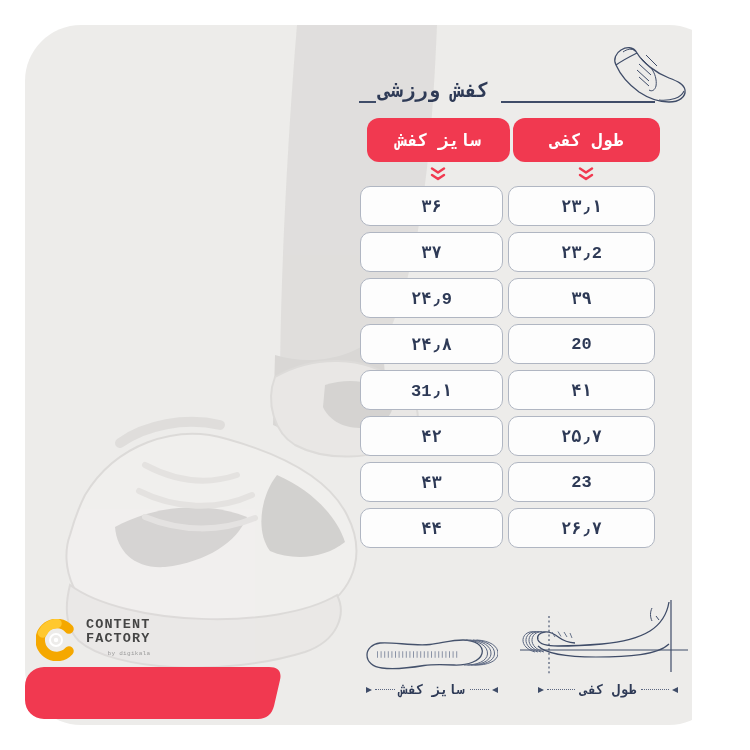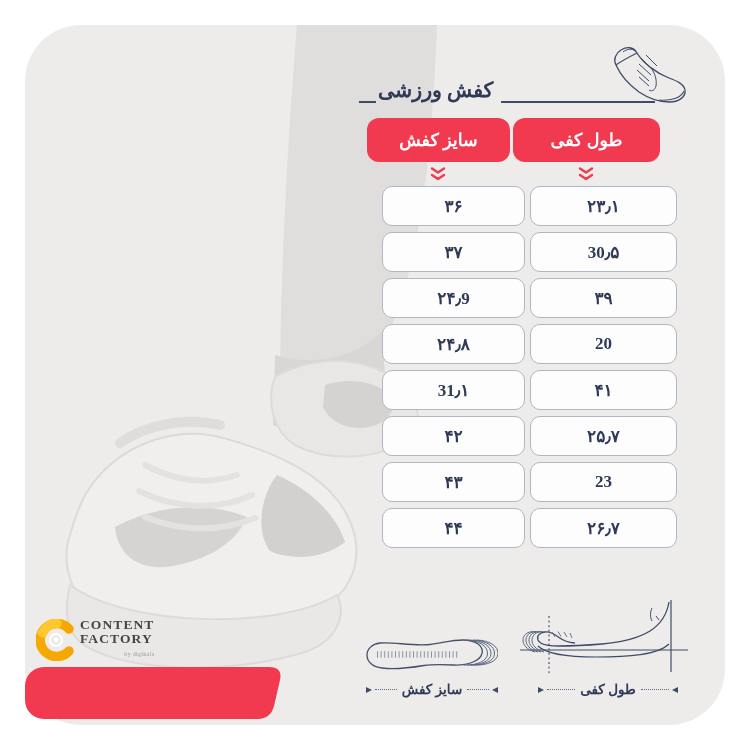--- a/index.html
+++ b/index.html
@@ -1,18 +1,18 @@
 <!DOCTYPE html>
 <html lang="fa"><head>
 <meta charset="utf-8">
 <style>
   html,body{margin:0;padding:0;background:#fff;}
   *{box-sizing:border-box;}
-  .page{position:relative;width:750px;height:750px;background:#ffffff;overflow:hidden;
-        font-family:Liberation Serif, serif;}
+  .page{position:relative;width:692px;height:750px;background:#ffffff;overflow:hidden;
+        font-family:Liberation Mono, monospace;}
   .card{position:absolute;left:25px;top:25px;width:700px;height:700px;
         background:#edecea;border-radius:56px;overflow:hidden;}
   .bg-photo{position:absolute;left:0;top:0;}
 
   
   .title{position:absolute;left:378px;top:78px;width:122px;color:#2e3a56;
          font-size:20.5px;font-weight:bold;direction:rtl;text-align:left;white-space:nowrap;}
   .title-line{position:absolute;top:101px;height:1.5px;background:#3f4c68;}
   .title-line.right{left:501px;width:154px;}
   .title-line.left{left:359px;width:17px;}
@@ -22,41 +22,41 @@
   .hdr{position:absolute;top:118px;height:44px;background:#f13950;border-radius:12px;
        color:#ffffff;font-size:17.5px;font-weight:bold;display:flex;align-items:center;
        justify-content:center;direction:rtl;}
   .hdr.size{left:367px;width:143px;}
   .hdr.len{left:513px;width:147px;}
   .chev{position:absolute;top:167px;}
   .chev.size{left:429px;}
   .chev.len{left:577px;}
 
   
-  .tbl{position:absolute;left:382px;top:186px;display:grid;
+  .tbl{position:absolute;left:360px;top:186px;display:grid;
        grid-template-columns:143px 147px;column-gap:5px;row-gap:6px;}
   .cell{height:40px;background:#fdfdfd;border:1.5px solid #b0b6c2;border-radius:10px;
         display:flex;align-items:center;justify-content:center;color:#2e3a56;
         font-size:17px;font-weight:bold;direction:rtl;}
 
   
   .diag{position:absolute;}
   .measure{position:absolute;display:flex;align-items:center;color:#2e3a56;
            font-size:13.5px;font-weight:bold;direction:rtl;}
   .measure .dots{flex:1;border-top:1.6px dotted #5b6680;margin:0 3px;}
   .measure .txt{padding:0 2px;white-space:nowrap;}
   .arr{width:0;height:0;border-top:3.5px solid transparent;border-bottom:3.5px solid transparent;}
   .arr.l{border-right:6px solid #3f4c68;}
   .arr.r{border-left:6px solid #3f4c68;}
   .measure.size-m{left:366px;top:681px;width:132px;}
   .measure.len-m{left:538px;top:681px;width:140px;}
 
   
   .logo{position:absolute;left:36px;top:618px;display:flex;align-items:center;}
-  .logo-text{margin-left:2px;color:#454545;font-weight:bold;font-size:13.5px;
+  .logo-text{margin-left:8px;color:#454545;font-weight:bold;font-size:13.5px;
              line-height:14px;letter-spacing:1.1px;}
   .logo-sub{font-size:6px;font-weight:normal;color:#9a9a9a;text-align:right;
             letter-spacing:0.3px;margin-top:1px;}
 
   
   .banner{position:absolute;left:25px;top:667px;width:256px;height:52px;}
 </style>
 </head>
 <body>
 
@@ -96,21 +96,21 @@
     <path d="M3 1.5 L9 5.5 L15 1.5 M3 8 L9 12 L15 8" stroke="#f13950" stroke-width="2.4" fill="none" stroke-linecap="round" stroke-linejoin="round"></path>
   </svg>
   <svg class="chev len" width="18" height="14" viewBox="0 0 18 14">
     <path d="M3 1.5 L9 5.5 L15 1.5 M3 8 L9 12 L15 8" stroke="#f13950" stroke-width="2.4" fill="none" stroke-linecap="round" stroke-linejoin="round"></path>
   </svg>
 
   <div class="tbl">
     <div class="cell">۳۶</div>
     <div class="cell">۲۳٫۱</div>
     <div class="cell">۳۷</div>
-    <div class="cell">30٫۵</div>
+    <div class="cell">۲۳٫2</div>
     <div class="cell">۲۴٫9</div>
     <div class="cell">۳۹</div>
     <div class="cell">۲۴٫۸</div>
     <div class="cell">20</div>
     <div class="cell">31٫۱</div>
     <div class="cell">۴۱</div>
     <div class="cell">۴۲</div>
     <div class="cell">۲۵٫۷</div>
     <div class="cell">۴۳</div>
     <div class="cell">23</div>

